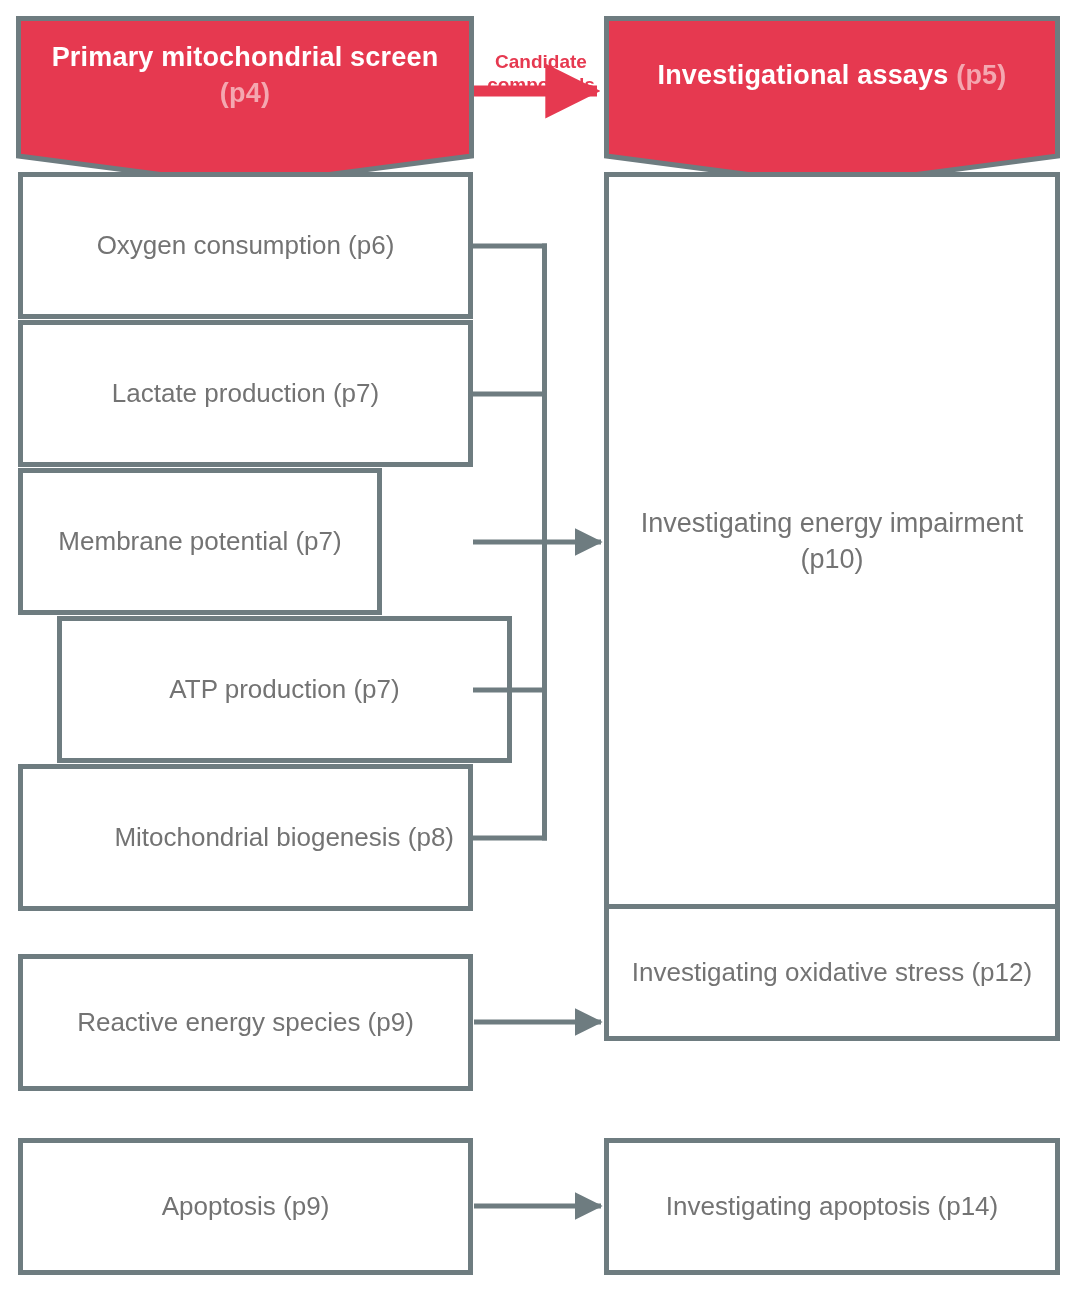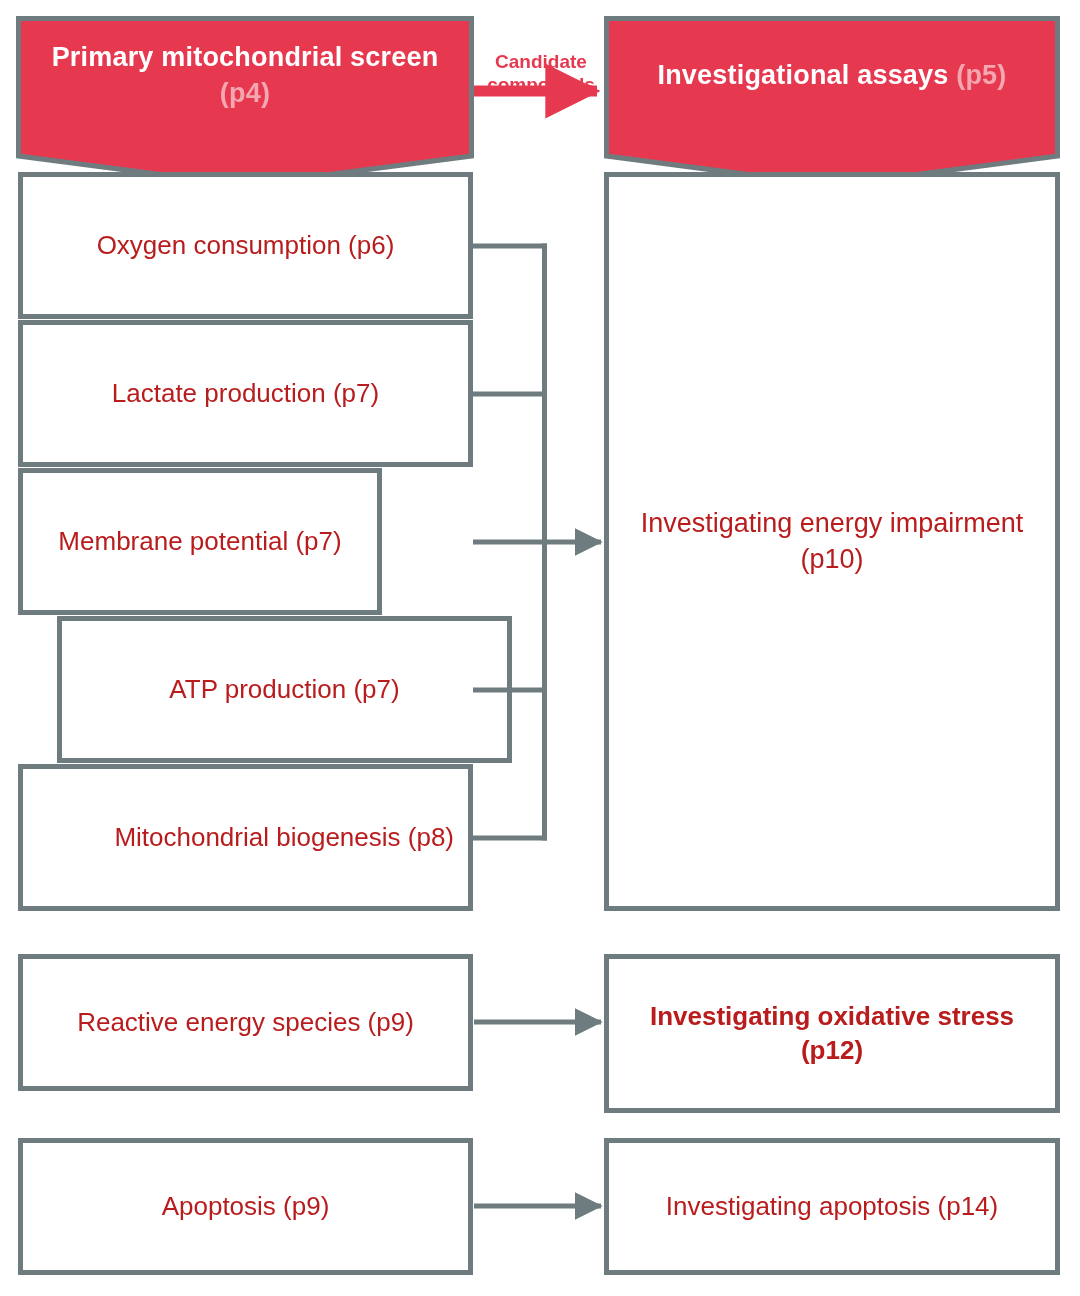--- a/index.html
+++ b/index.html
@@ -54,40 +54,40 @@
   
   .obox {
     position: absolute;
     box-sizing: border-box;
     border: 5px solid #6e7c80;
     background: #ffffff;
     display: flex;
     align-items: center;
     justify-content: center;
     text-align: center;
-    color: #b91c1c;
+    color: #737373;
     font-size: 26px;
     line-height: 1.30;
     font-weight: 400;
     padding: 0 14px;
   }
   .obox.big { font-size: 27px; }
 
   
   #box-oxygen    { left: 18px; top: 172px;  width: 455px; height: 147px; }
   #box-lactate   { left: 18px; top: 320px;  width: 455px; height: 147px; }
   #box-membrane  { left: 18px; top: 468px;  width: 364px; height: 147px; }
   #box-atp       { left: 18px; top: 616px;  width: 455px; height: 147px; margin-left: 39px; }
   #box-biogen    { left: 18px; top: 764px;  width: 455px; height: 147px; justify-content: flex-end; }
   #box-ros       { left: 18px; top: 954px;  width: 455px; height: 137px; }
   #box-apoptosis { left: 18px; top: 1138px; width: 455px; height: 137px; }
 
   
   #panel-energy    { left: 604px; top: 172px;  width: 456px; height: 739px; }
-  #panel-oxidative { left: 604px; top: 954px;  width: 456px; height: 159px; font-weight: bold; }
+  #panel-oxidative { left: 604px; top: 904px;  width: 456px; height: 137px; }
   #panel-apoptosis { left: 604px; top: 1138px; width: 456px; height: 137px; }
 
   
   #wires {
     position: absolute;
     left: 0; top: 0;
     width: 1080px;
     height: 1296px;
     pointer-events: none;
     z-index: 3;

